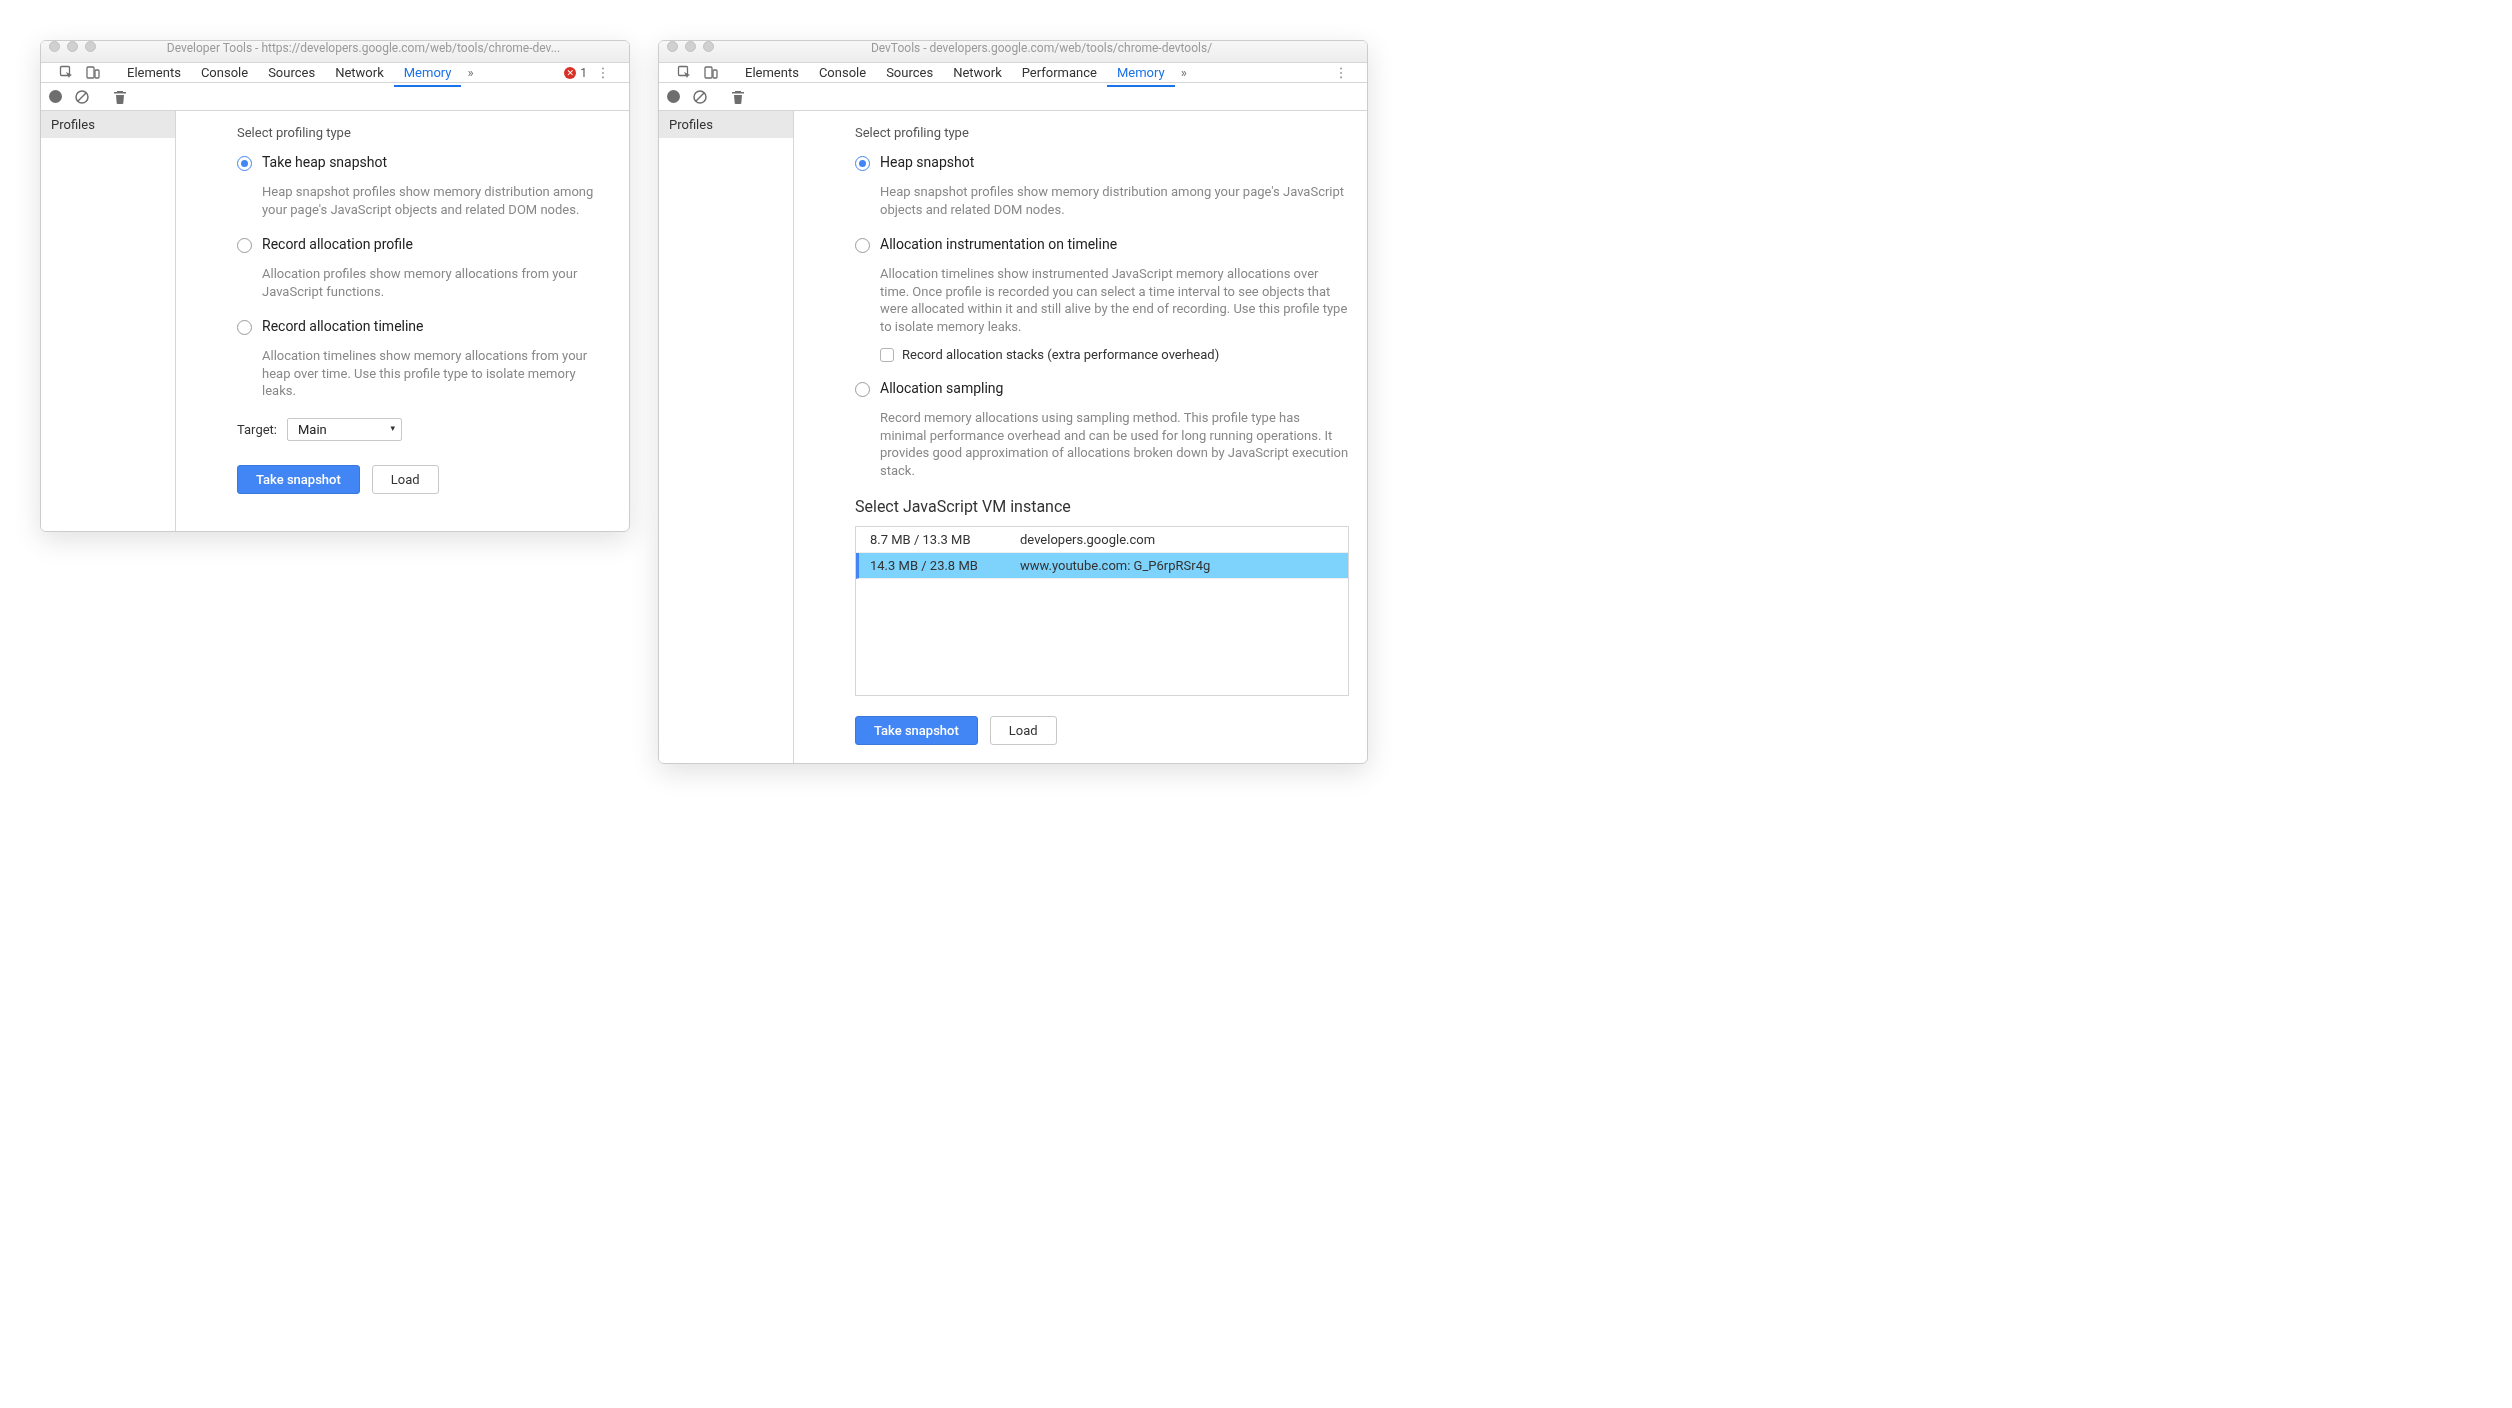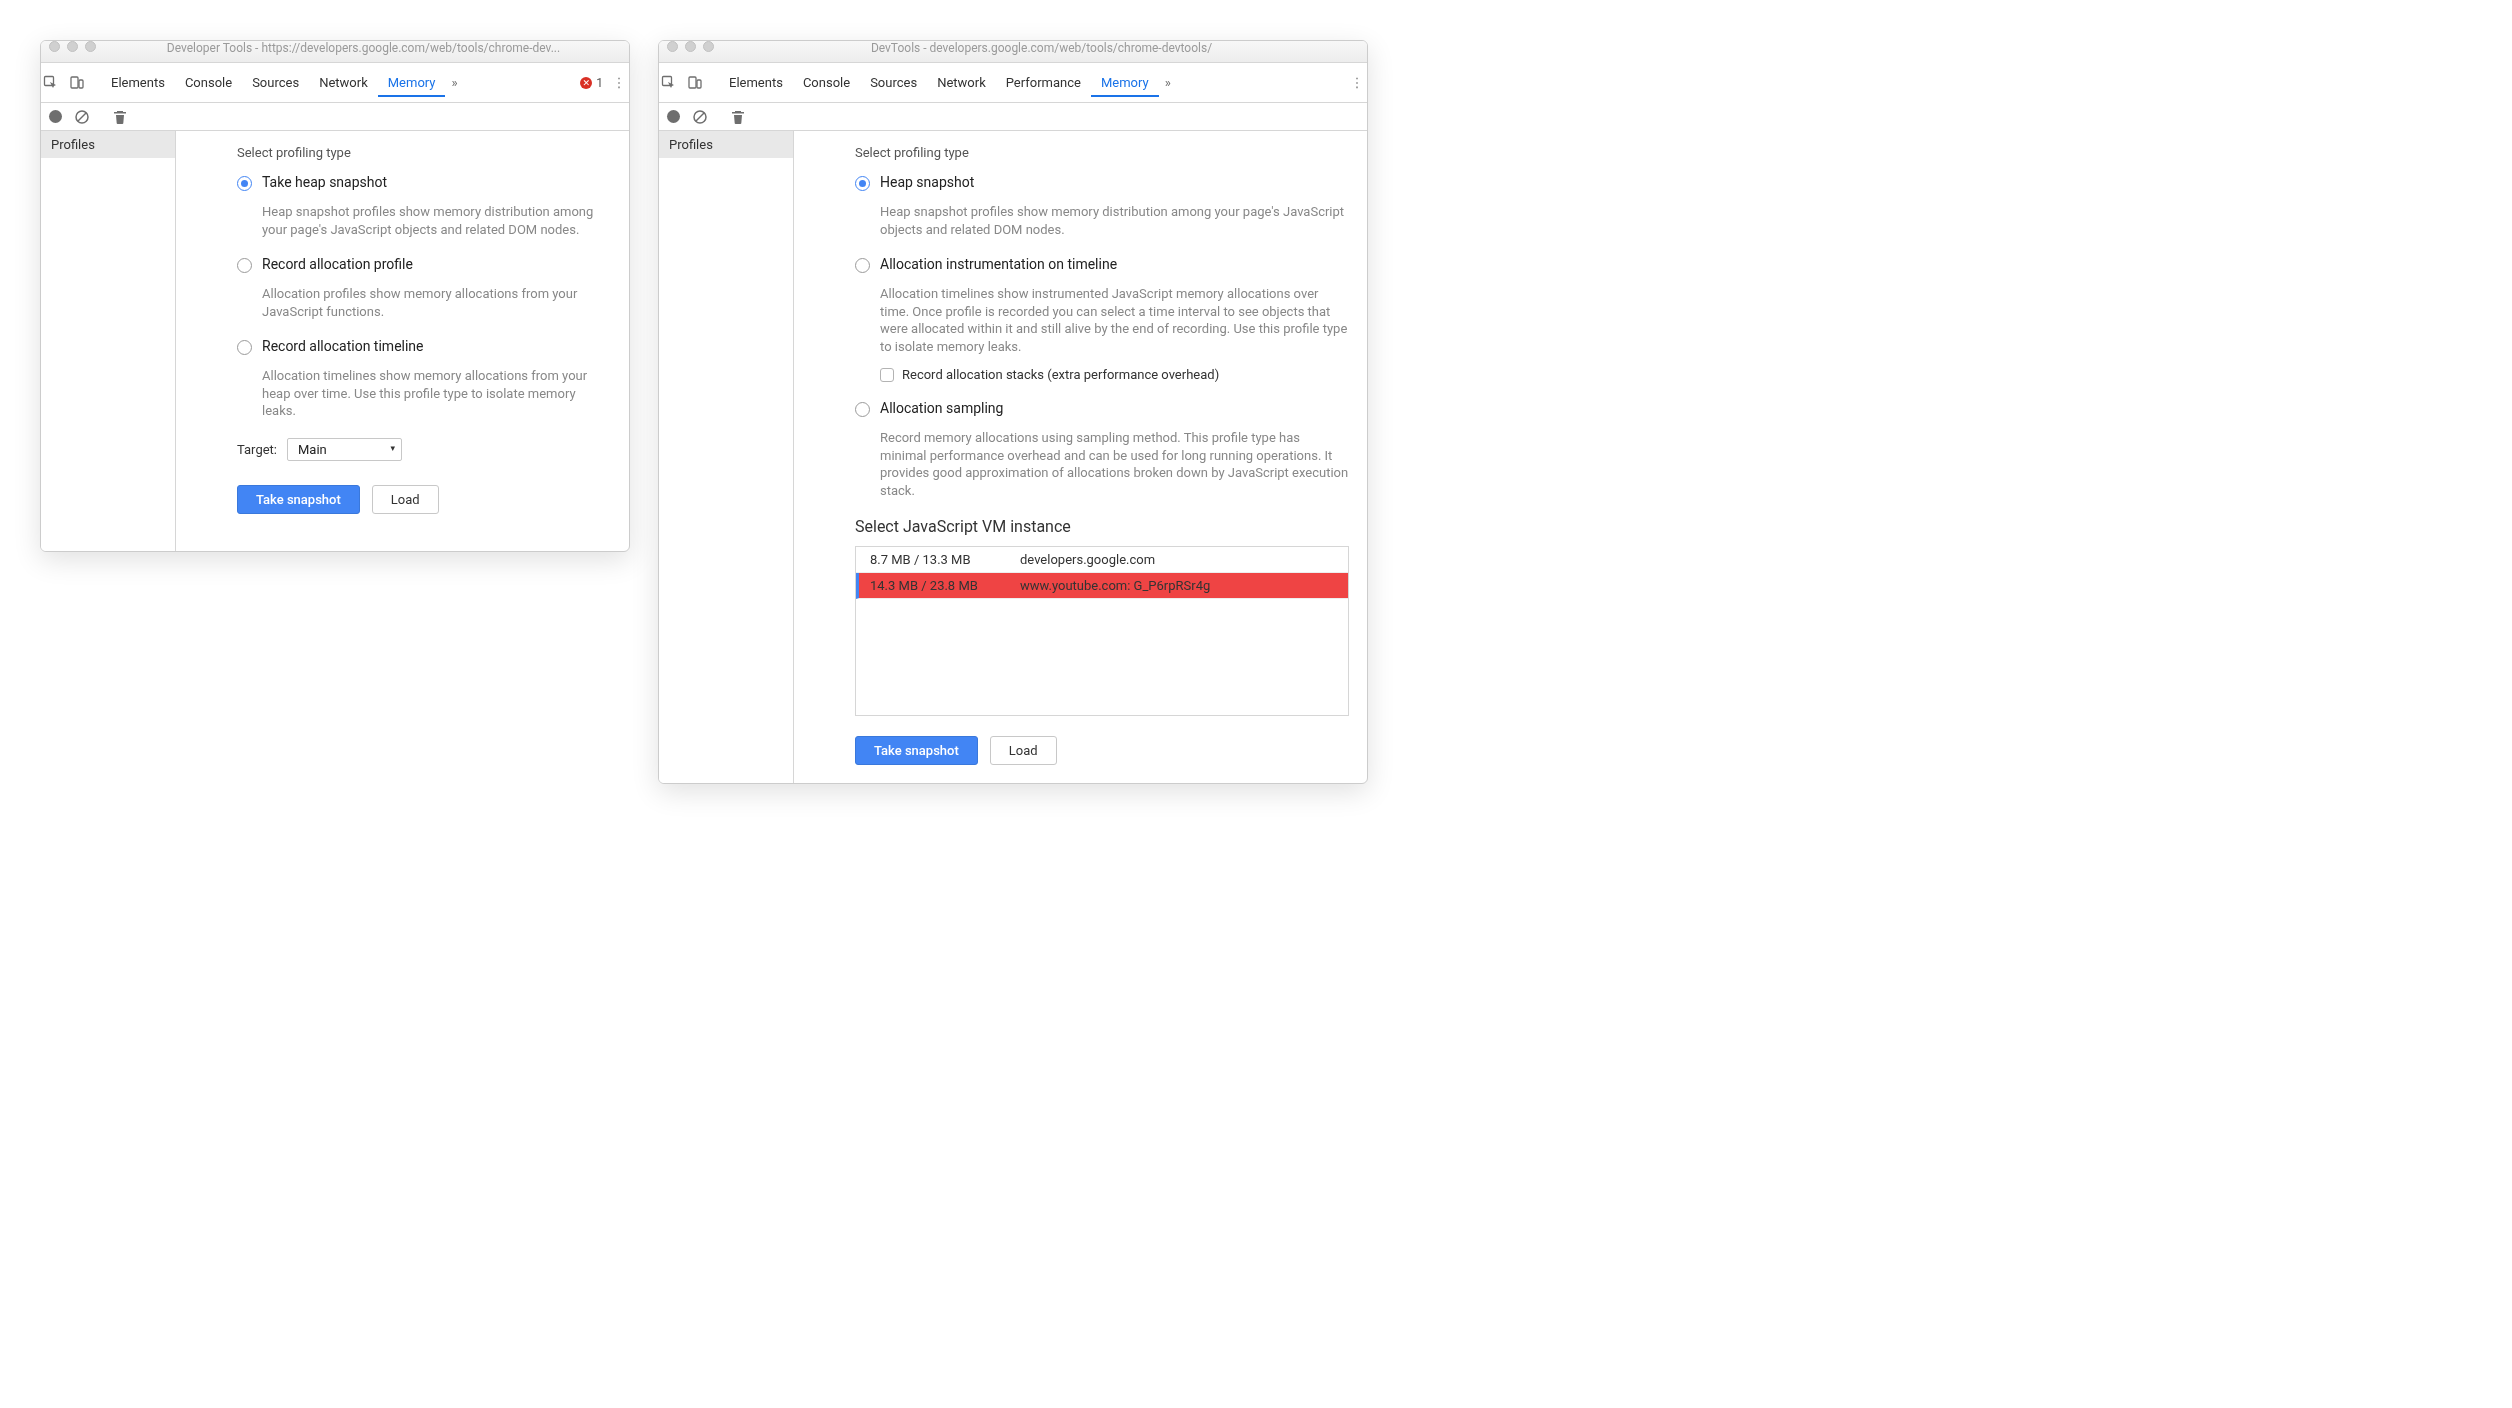--- a/index.html
+++ b/index.html
@@ -49,25 +49,25 @@
     text-align: center;
     font-size: 12px;
     color: #9a9a9a;
     white-space: nowrap;
     overflow: hidden;
     text-overflow: ellipsis;
   }
 
   
   .tabsrow {
-    height: 40px;
+    height: 20px;
     border-bottom: 1px solid #d6d6d6;
     display: flex;
     align-items: center;
-    padding: 0 0;
+    padding: 0 16px;
     gap: 6px;
   }
   .ico {
     display: inline-flex;
     align-items: center;
     justify-content: center;
     width: 20px; height: 20px;
     color: #6e6e6e;
   }
   .ico svg { width: 16px; height: 16px; }
@@ -279,21 +279,21 @@
     background: #fff;
   }
   .vm-row {
     display: flex;
     padding: 5px 14px;
     font-size: 13px;
     color: #333;
     border-bottom: 1px solid #eee;
   }
   .vm-row.selected {
-    background: #ef4444;
+    background: #7dd3fc;
     border-left: 3px solid #4285f4;
     padding-left: 11px;
   }
   .vm-size { width: 150px; }
 </style>
 </head>
 <body>
 
 <div class="canvas">
 

